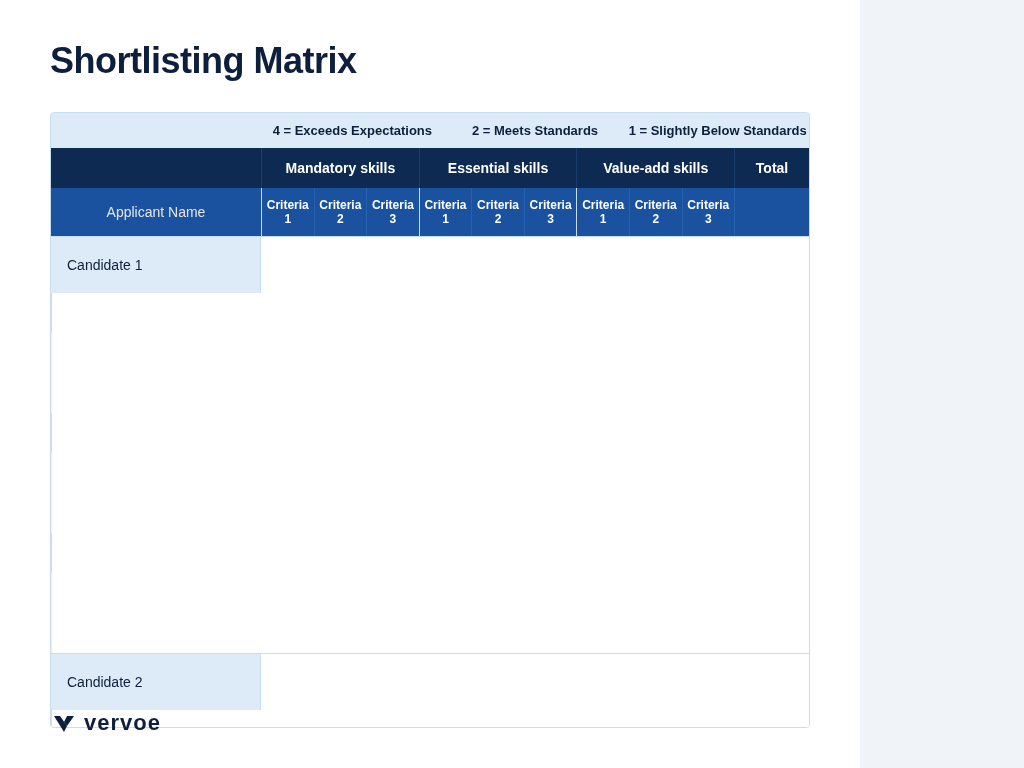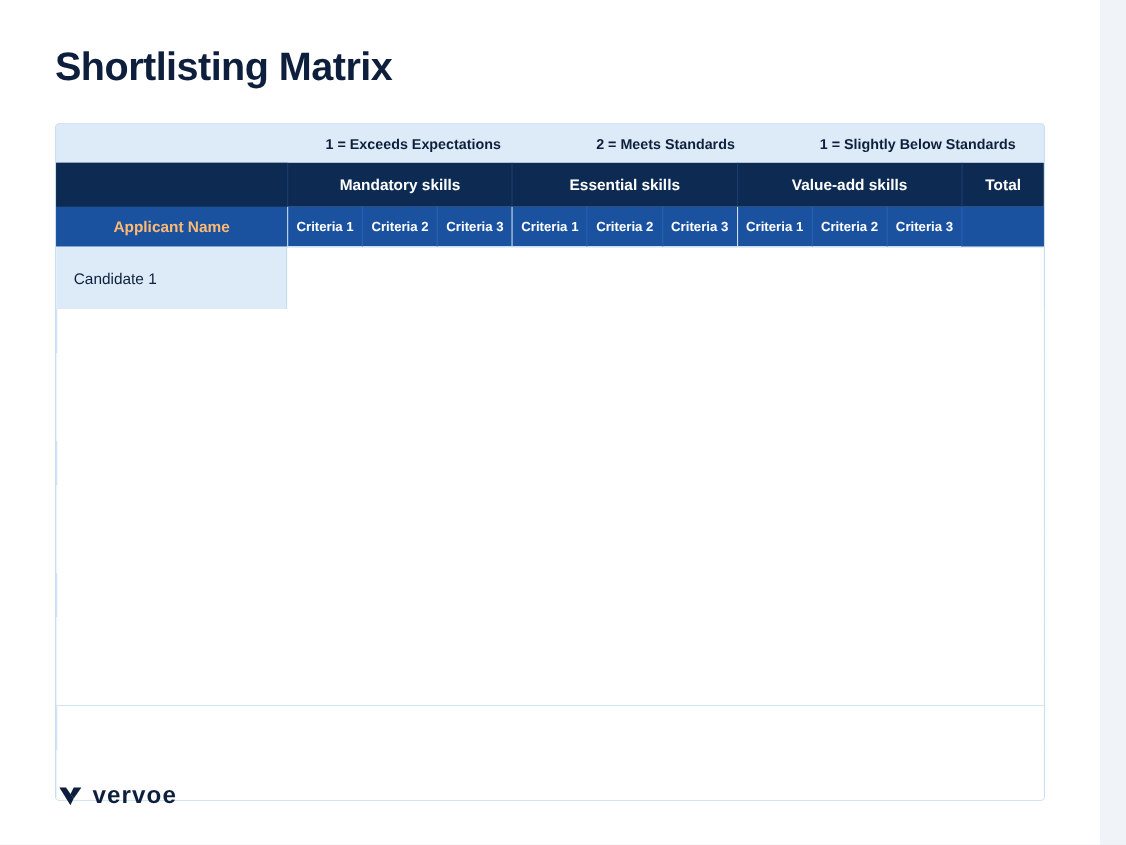--- a/index.html
+++ b/index.html
@@ -8,21 +8,21 @@
       font-family: 'Arial', sans-serif;
       background-color: #f0f4f8;
       width: 1024px;
       height: 768px;
       overflow: hidden;
       position: relative;
     }
 
     .page {
       background: #ffffff;
-      width: 1000px;
+      width: 860px;
       height: 768px;
       padding: 40px 50px 40px 50px;
       display: flex;
       flex-direction: column;
       gap: 30px;
     }
 
     .page-title {
       font-size: 36px;
       font-weight: 800;
@@ -97,22 +97,22 @@
     
     .criteria-row {
       display: flex;
       background: #1a52a0;
     }
 
     .criteria-name-cell {
       width: 210px;
       flex-shrink: 0;
       background: #1a52a0;
-      color: #fdba74;
-      font-weight: 700;
+      color: #e5e5e5;
+      font-weight: 400;
       font-size: 14px;
       display: flex;
       align-items: center;
       justify-content: center;
       padding: 10px 12px;
     }
 
     .criteria-cell {
       flex: 1;
       text-align: center;
@@ -196,21 +196,21 @@
 <body>
 
 <div class="page" data-name="page">
 
   <h1 class="page-title" data-name="page-title">Shortlisting Matrix</h1>
 
   <div class="matrix-wrapper" data-name="matrix-wrapper">
 
     <div class="legend-row" data-name="legend-row">
       <div class="legend-spacer" data-name="legend-spacer"></div>
-      <div class="legend-item" data-name="legend-item-1">1 = Exceeds Expectations</div>
+      <div class="legend-item" data-name="legend-item-1">4 = Exceeds Expectations</div>
       <div class="legend-item" data-name="legend-item-2">2 = Meets Standards</div>
       <div class="legend-item" data-name="legend-item-3">1 = Slightly Below Standards</div>
     </div>
 
     <div class="header-row" data-name="header-row">
       <div class="header-name-cell" data-name="header-name-spacer"></div>
       <div class="header-group" data-name="header-mandatory">Mandatory skills</div>
       <div class="header-group" data-name="header-essential">Essential skills</div>
       <div class="header-group" data-name="header-value-add">Value-add skills</div>
       <div class="header-total" data-name="header-total">Total</div>
@@ -242,20 +242,21 @@
       <div class="data-cell group-sep" data-name="row1-e1"></div>
       <div class="data-cell" data-name="row1-e2"></div>
       <div class="data-cell" data-name="row1-e3"></div>
       <div class="data-cell group-sep" data-name="row1-v1"></div>
       <div class="data-cell" data-name="row1-v2"></div>
       <div class="data-cell" data-name="row1-v3"></div>
       <div class="data-total-cell" data-name="row1-total"></div>
     </div>
 
     <div class="data-row" data-name="table-row">
+      <div class="data-name-cell" data-name="candidate-name-2">Candidate 2</div>
       <div class="data-cell group-sep" data-name="row2-m1"></div>
       <div class="data-cell" data-name="row2-m2"></div>
       <div class="data-cell" data-name="row2-m3"></div>
       <div class="data-cell group-sep" data-name="row2-e1"></div>
       <div class="data-cell" data-name="row2-e2"></div>
       <div class="data-cell" data-name="row2-e3"></div>
       <div class="data-cell group-sep" data-name="row2-v1"></div>
       <div class="data-cell" data-name="row2-v2"></div>
       <div class="data-cell" data-name="row2-v3"></div>
       <div class="data-total-cell" data-name="row2-total"></div>

